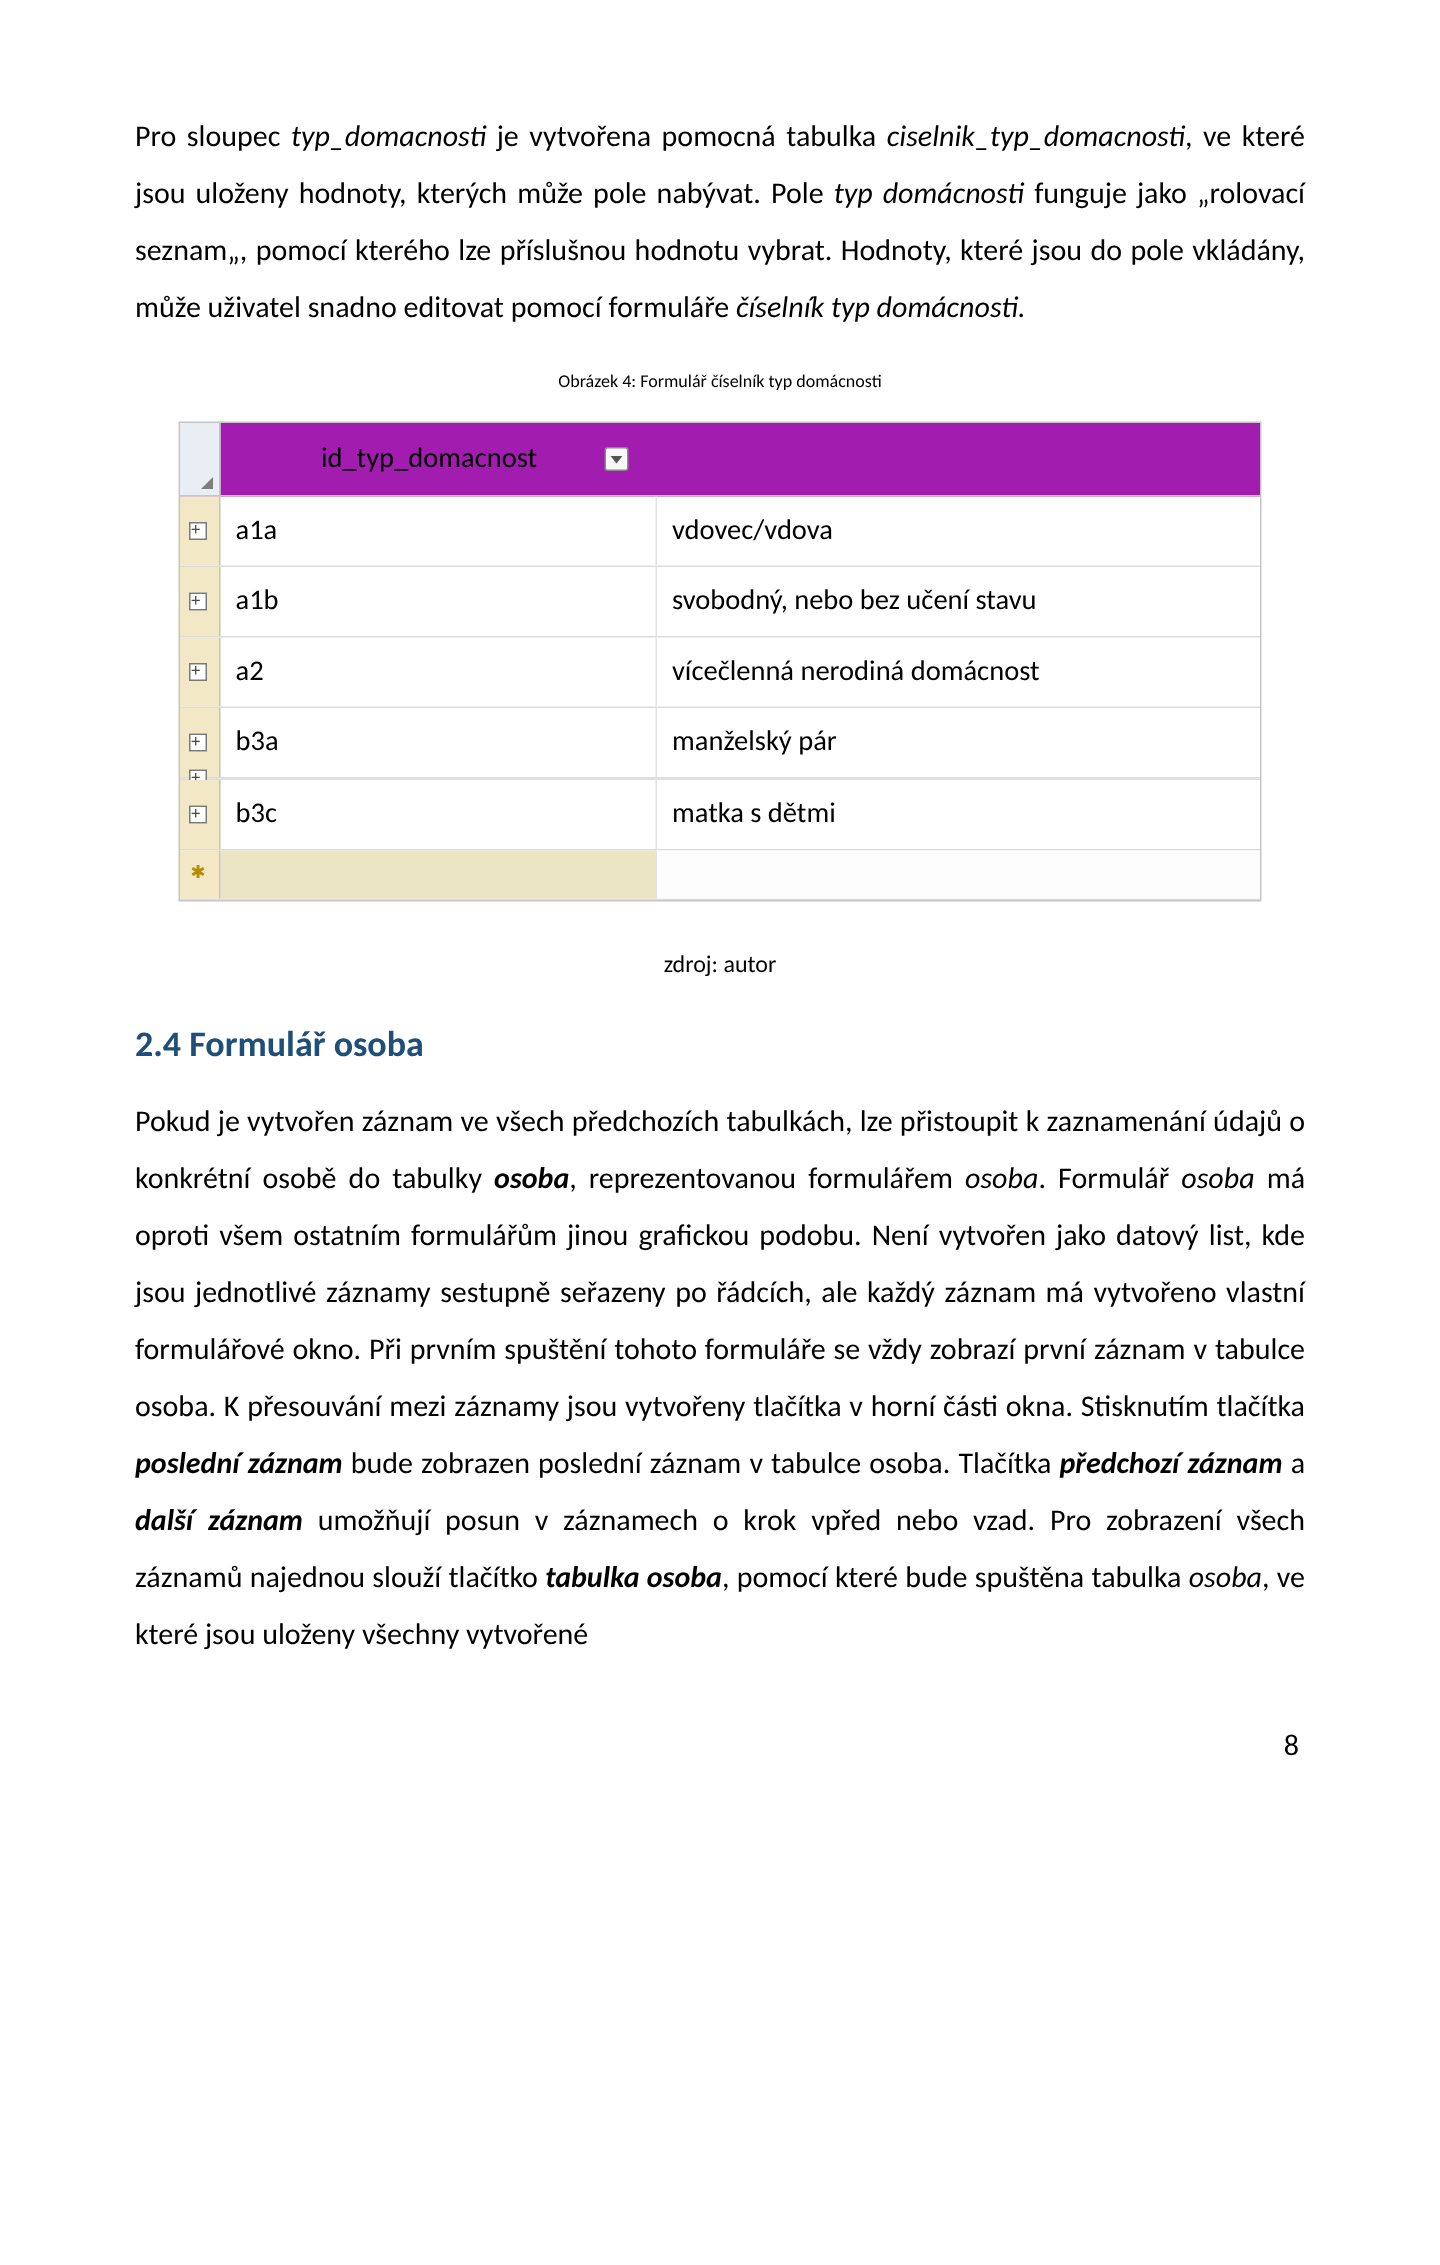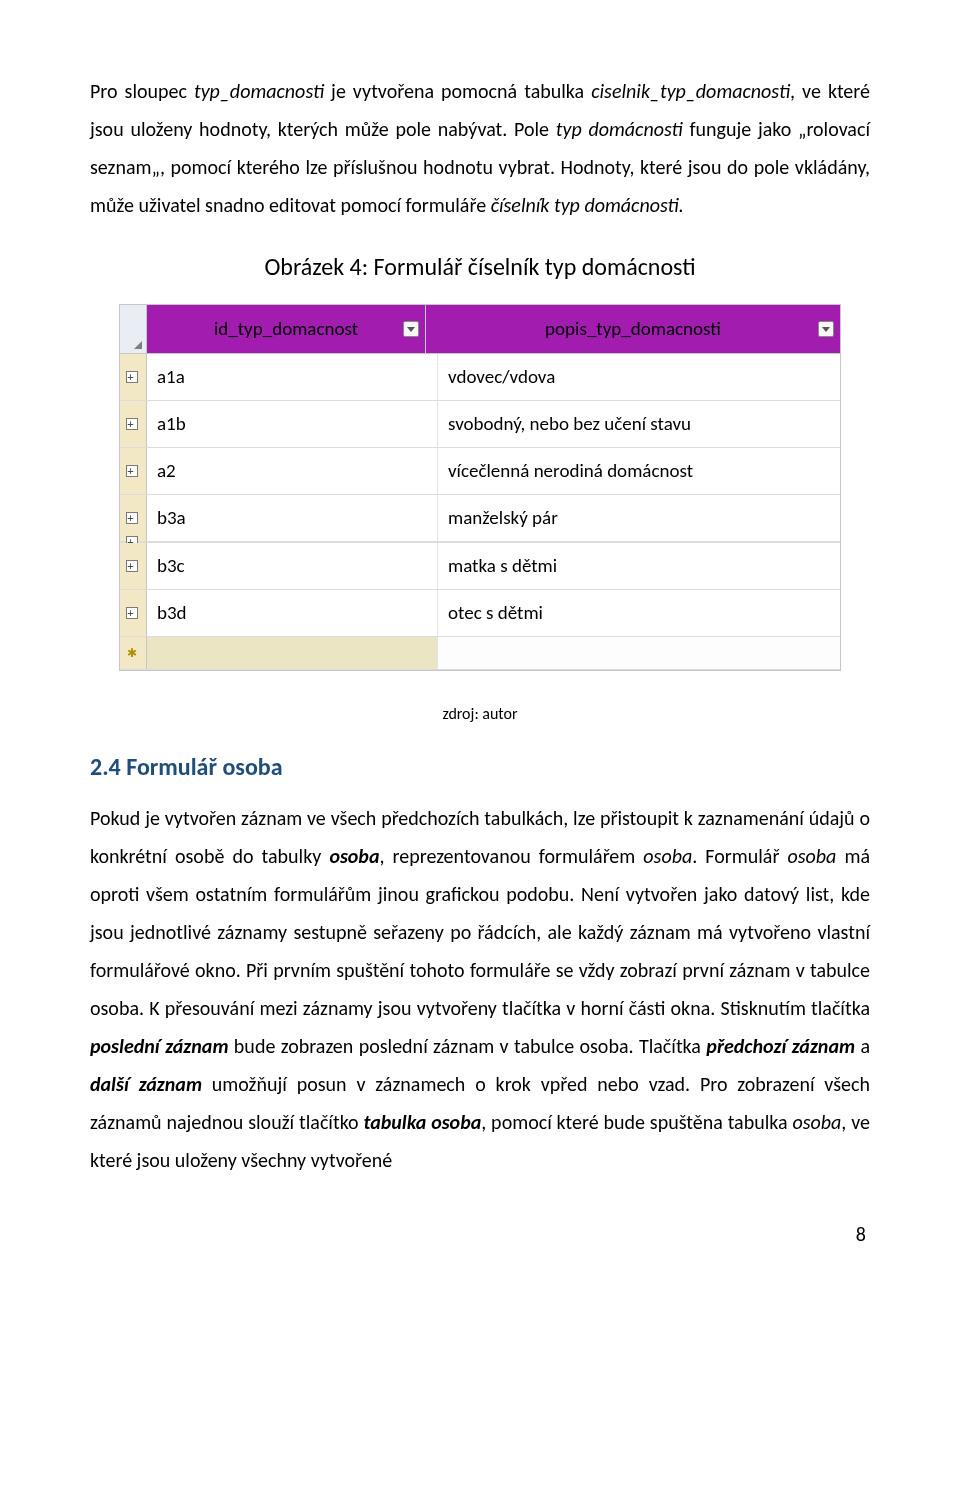--- a/index.html
+++ b/index.html
@@ -15,21 +15,21 @@
   }
   .paragraph {
     text-align: justify;
     margin-bottom: 20px;
   }
   .italic { font-style: italic; }
   .bolditalic { font-weight: bold; font-style: italic; }
   .figure-caption {
     text-align: center;
     margin: 18px 0 14px 0;
-    font-size: 24px;
+    font-size: 12px;
   }
   .table-wrap {
     width: 720px;
     margin: 0 auto 28px auto;
     border: 1px solid #c6c6c6;
   }
   .table-header {
     display: flex;
     background: #a21caf;
     border-bottom: 1px solid #c6c6c6;
@@ -151,24 +151,20 @@
 
 <div class="figure-caption">Obrázek 4: Formulář číselník typ domácnosti</div>
 
 <div class="table-wrap">
   <div class="table-header">
     <div class="selcorner"></div>
     <div class="hcell col-id">
       <span>id_typ_domacnost</span>
       <span class="drop"></span>
     </div>
-    <div class="hcell col-popis">
-      <span>popis_typ_domacnosti</span>
-      <span class="drop"></span>
-    </div>
   </div>
 
   <div class="bodyrow">
     <div class="row-sel expand"></div>
     <div class="cell col-id">a1a</div>
     <div class="cell col-popis">vdovec/vdova</div>
   </div>
   <div class="bodyrow">
     <div class="row-sel expand"></div>
     <div class="cell col-id">a1b</div>
@@ -184,25 +180,20 @@
     <div class="cell col-id">b3a</div>
     <div class="cell col-popis">manželský pár</div>
   </div>
   <div class="bodyrow">
     <div class="row-sel expand"></div>
   </div>
   <div class="bodyrow">
     <div class="row-sel expand"></div>
     <div class="cell col-id">b3c</div>
     <div class="cell col-popis">matka s dětmi</div>
-  </div>
-  <div class="bodyrow">
-    <div class="row-sel expand"></div>
-    <div class="cell col-id">b3d</div>
-    <div class="cell col-popis">otec s dětmi</div>
   </div>
   <div class="bodyrow newrow">
     <div class="row-sel star"></div>
     <div class="cell col-id"></div>
     <div class="cell col-popis"></div>
   </div>
 </div>
 
 <div class="source-line">zdroj: autor</div>
 

